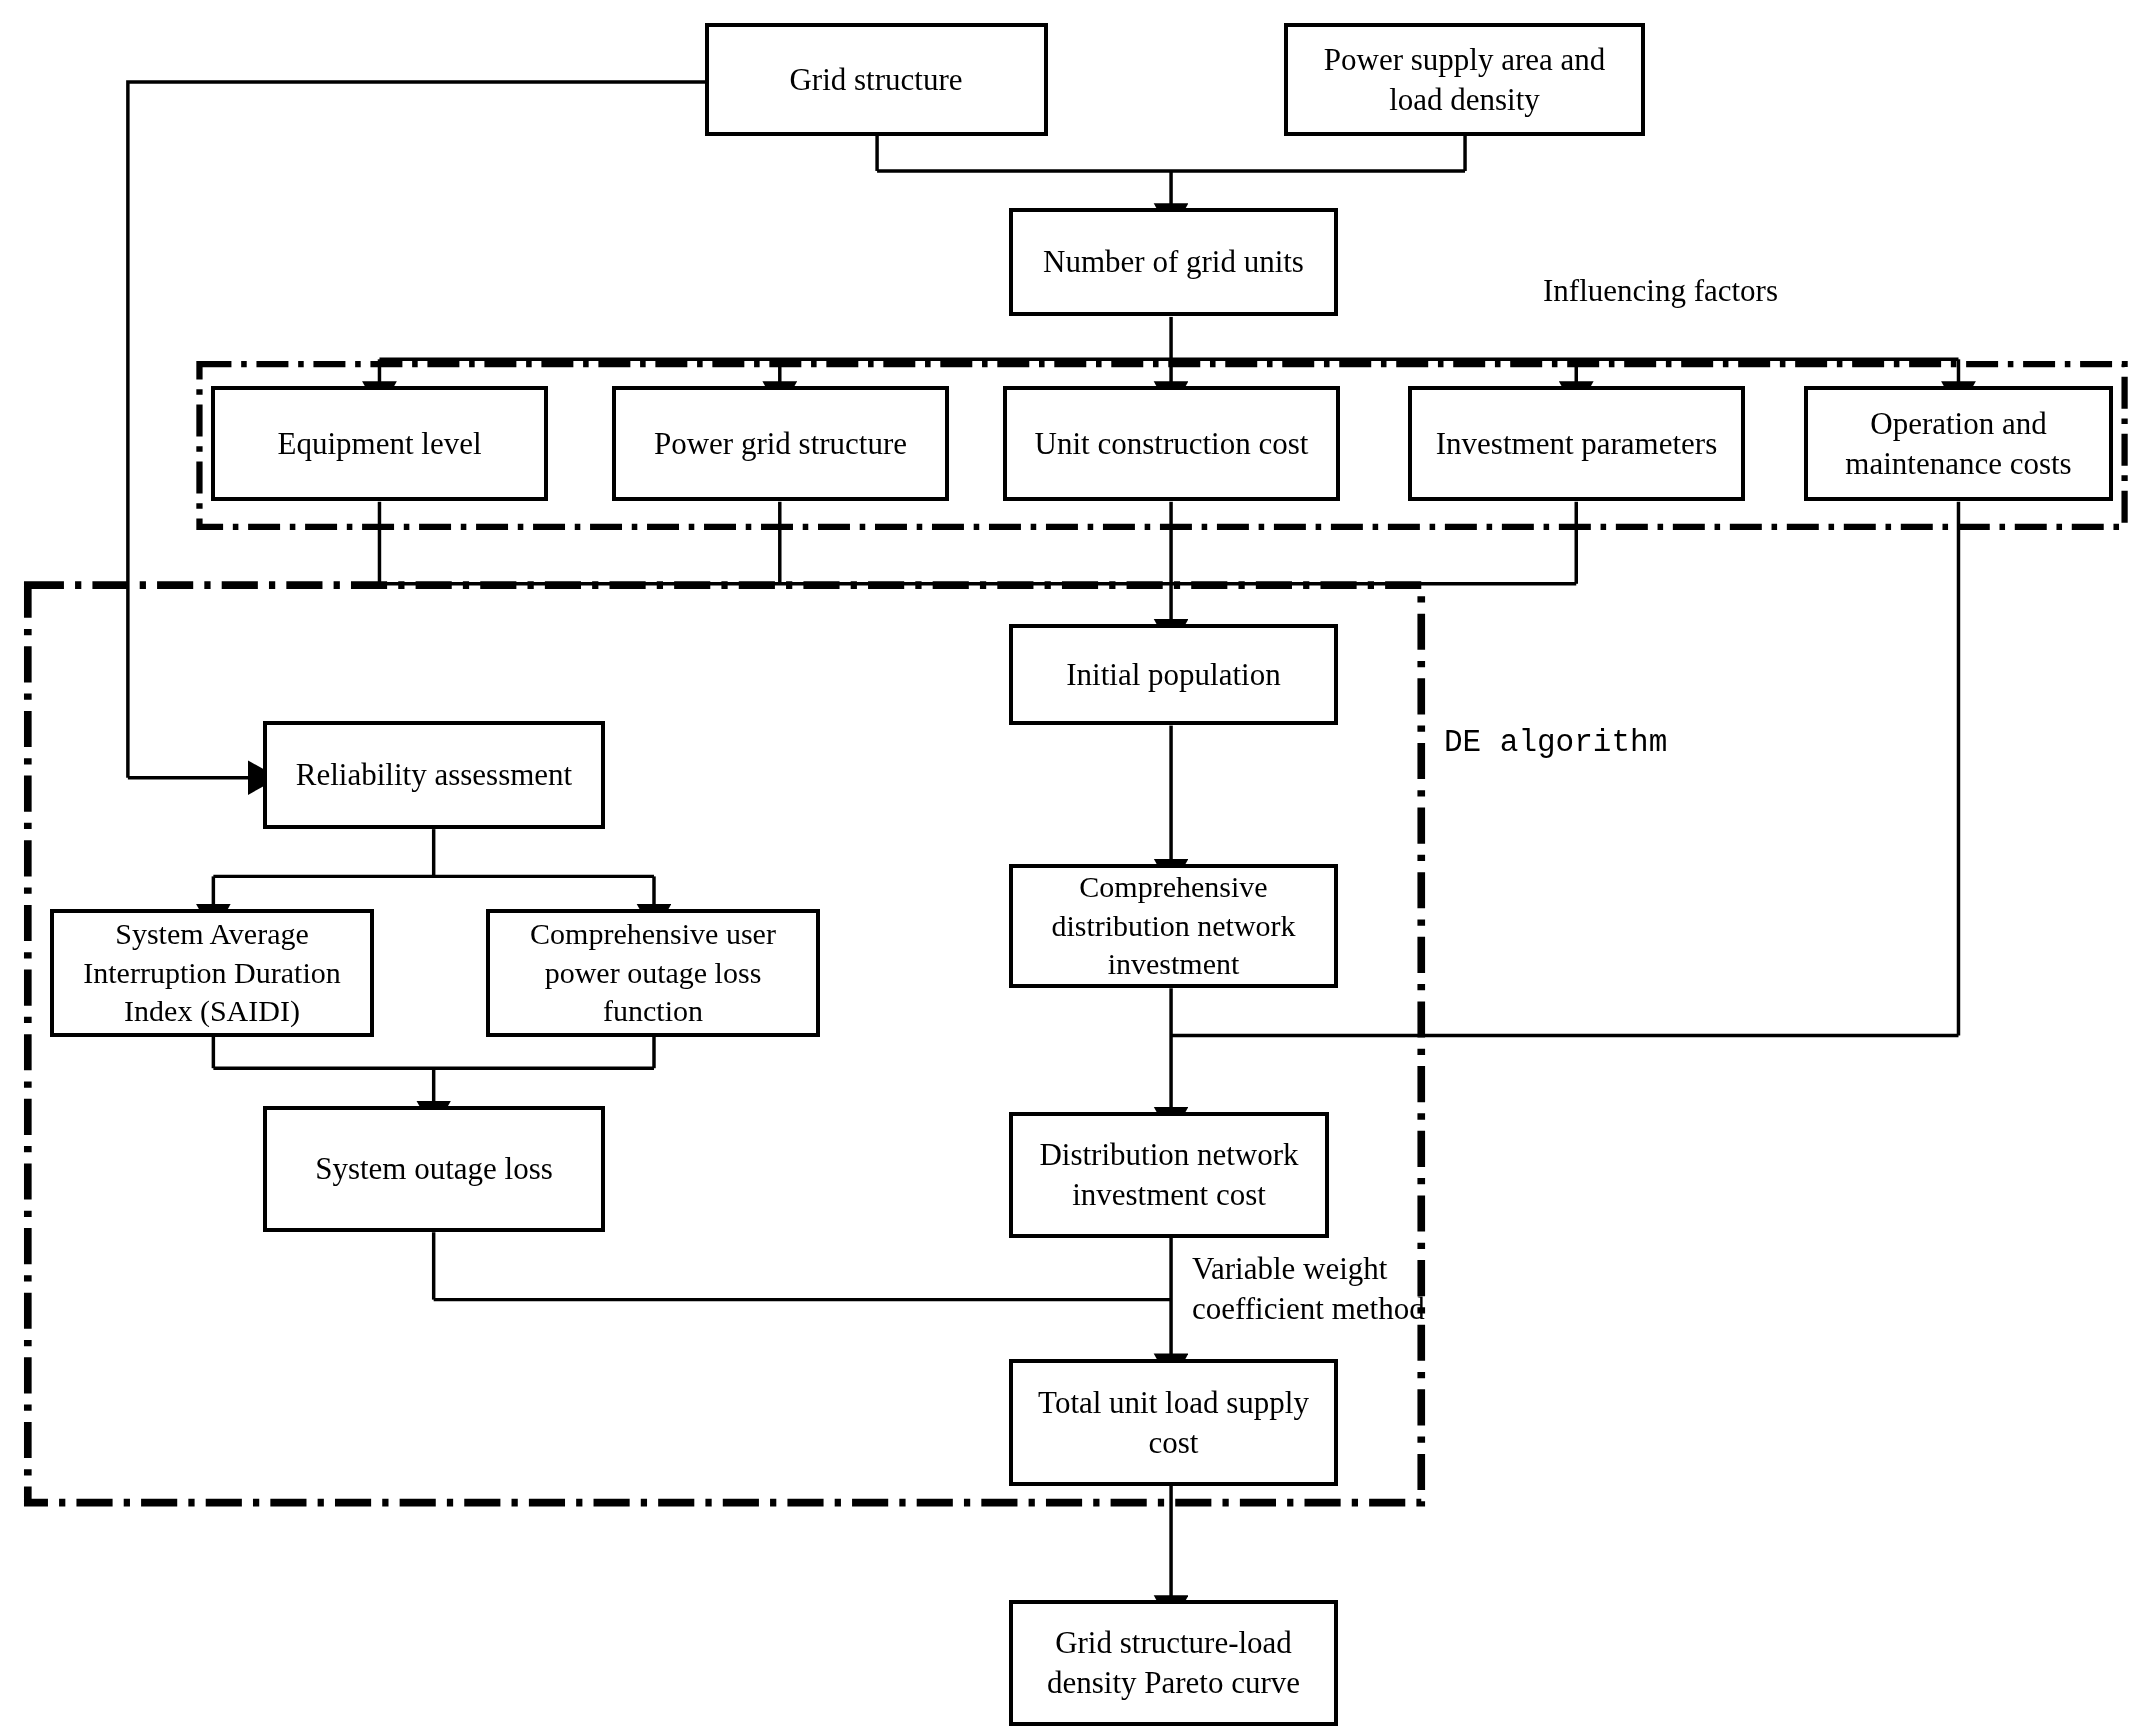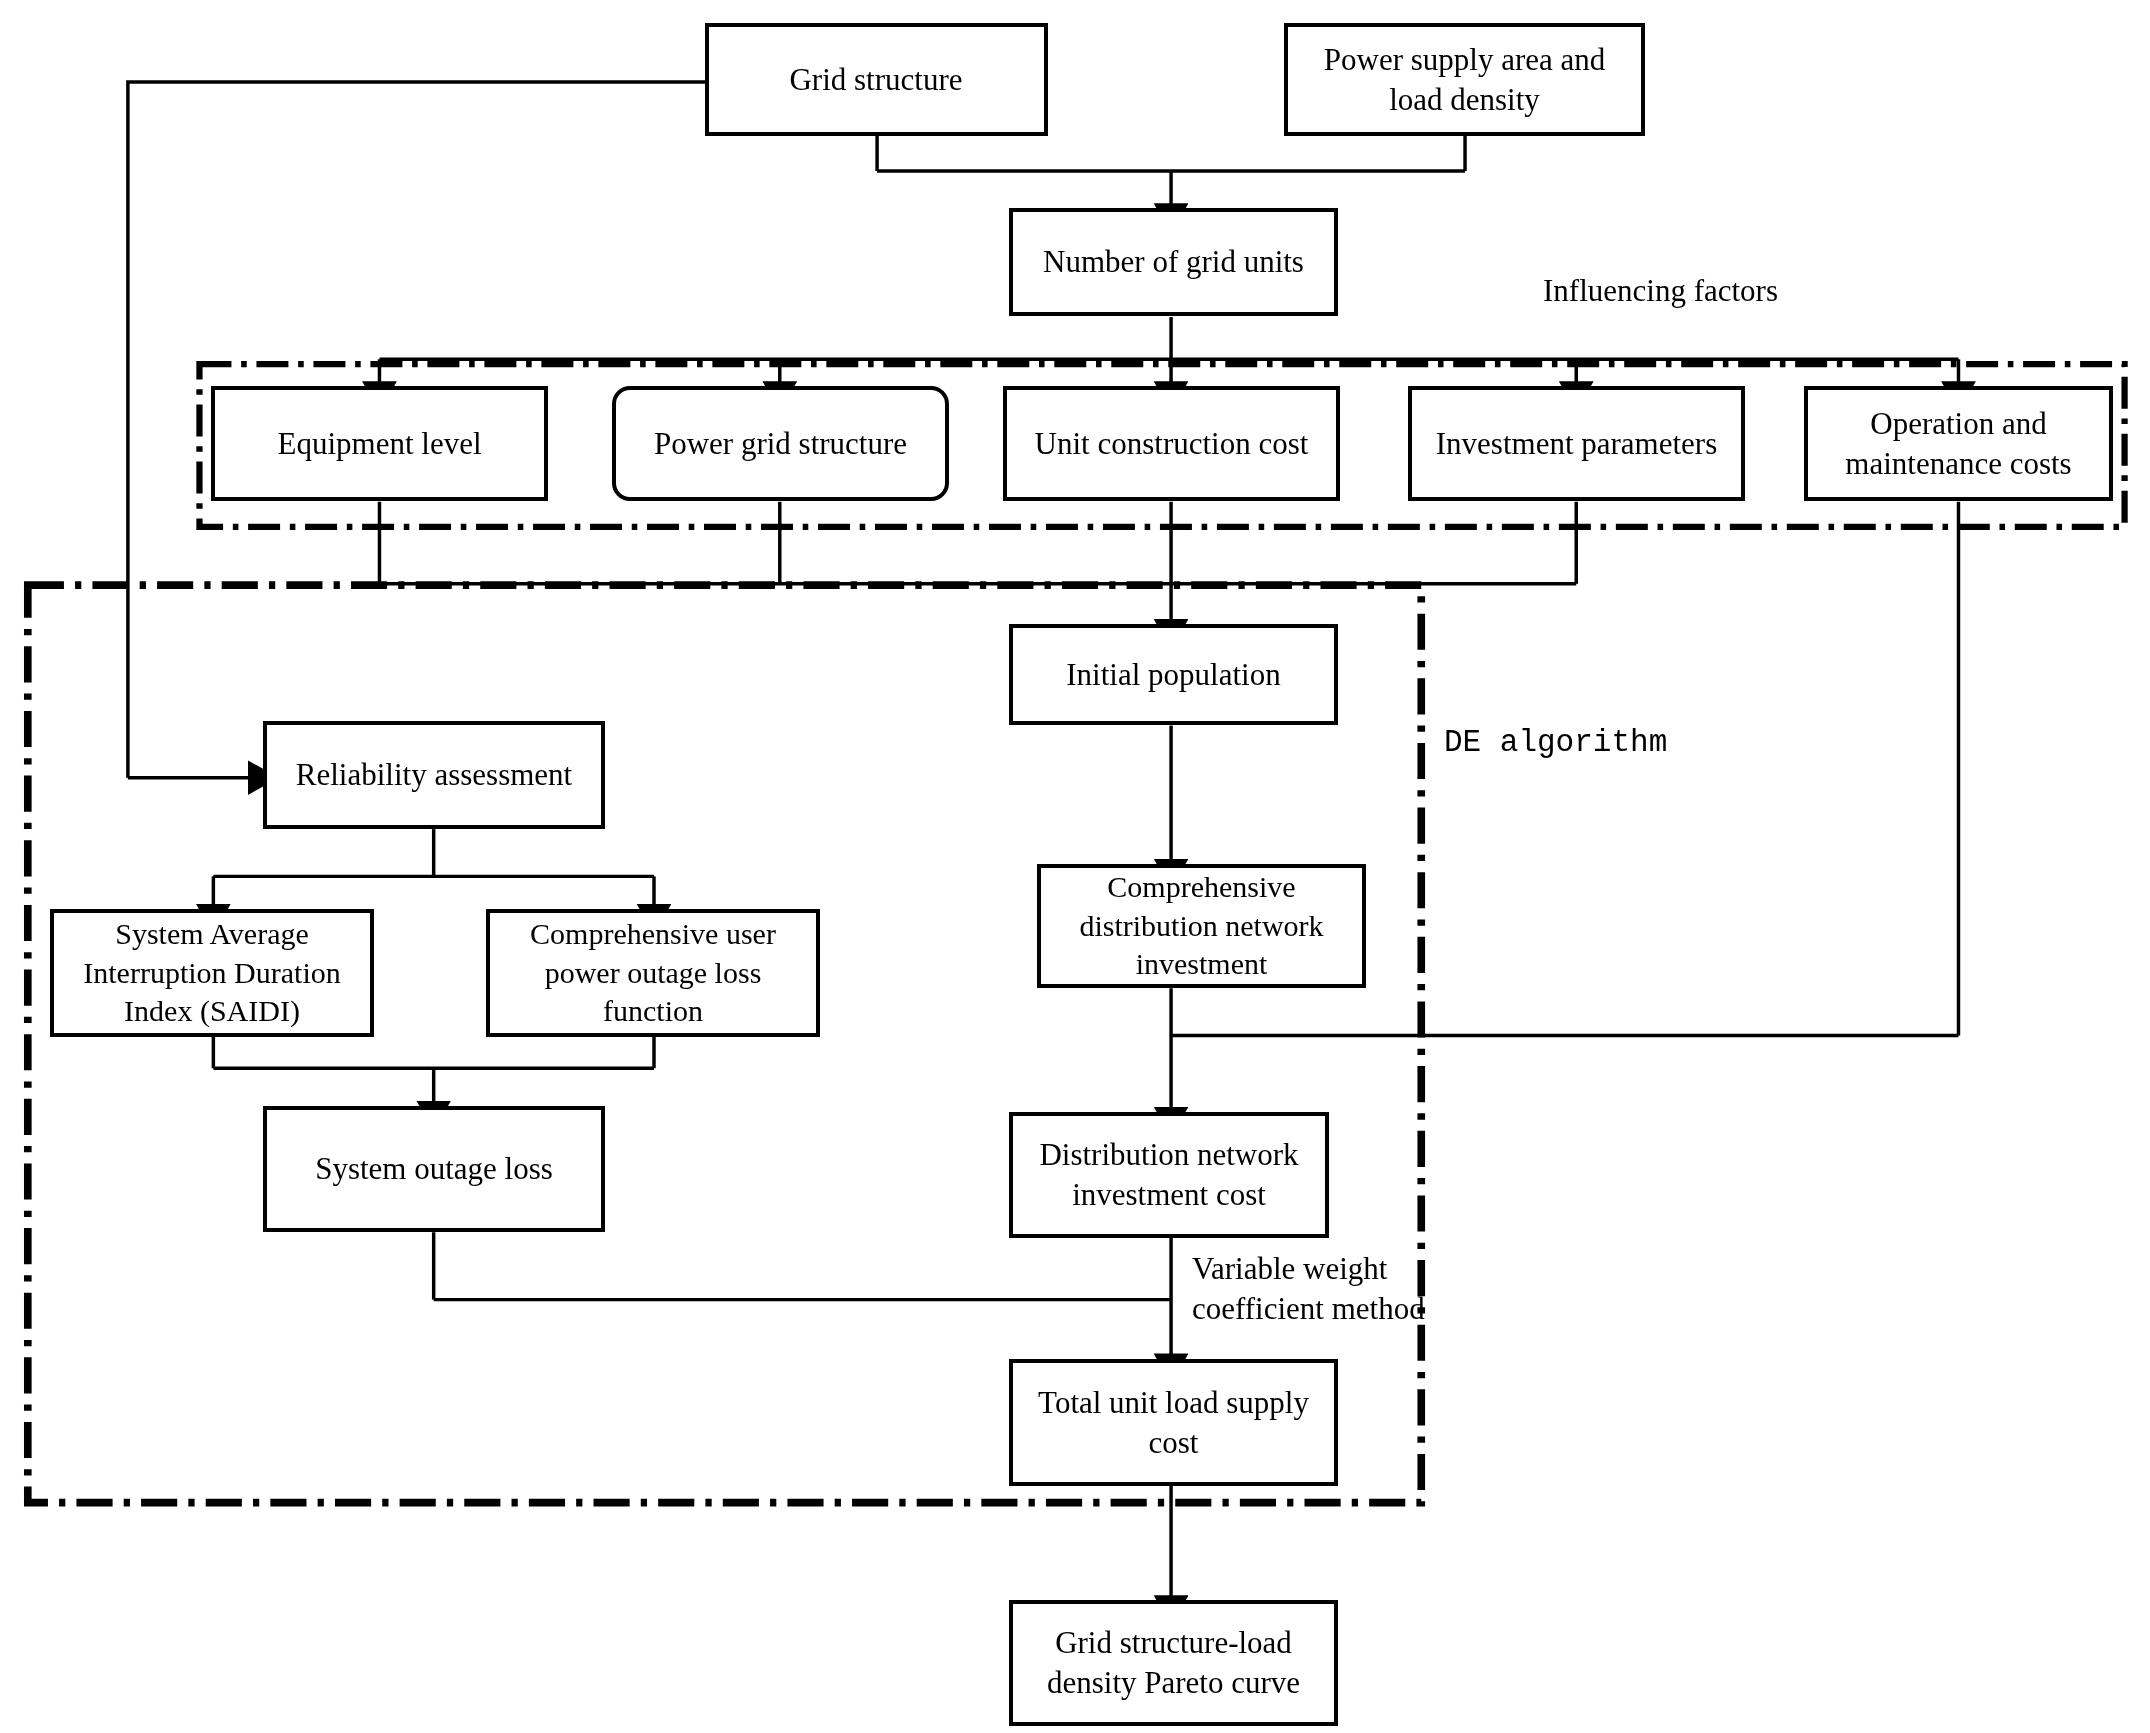--- a/index.html
+++ b/index.html
@@ -115,21 +115,21 @@
   </div>
 
   <div class="node f44" style="left:1009px;top:208px;width:329px;height:108px;">
     <span>Number of grid units</span>
   </div>
 
   <div class="node f44" style="left:211px;top:386px;width:337px;height:115px;">
     <span>Equipment level</span>
   </div>
 
-  <div class="node f44" style="left:612px;top:386px;width:337px;height:115px;border-radius:18px;">
+  <div class="node f44" style="left:612px;top:386px;width:337px;height:115px;">
     <span>Power grid structure</span>
   </div>
 
   <div class="node f44" style="left:1003px;top:386px;width:337px;height:115px;">
     <span>Unit construction cost</span>
   </div>
 
   <div class="node f44" style="left:1408px;top:386px;width:337px;height:115px;">
     <span>Investment parameters</span>
   </div>
@@ -156,21 +156,21 @@
   </div>
 
   <div class="node f44" style="left:263px;top:1106px;width:342px;height:126px;">
     <span>System outage loss</span>
   </div>
 
   <div class="node f44" style="left:1009px;top:624px;width:329px;height:101px;">
     <span>Initial population</span>
   </div>
 
-  <div class="node f43" style="left:1009px;top:864px;width:329px;height:124px;margin-left:28px;">
+  <div class="node f43" style="left:1009px;top:864px;width:329px;height:124px;">
     <span>Comprehensive
 distribution network
 investment</span>
   </div>
 
   <div class="node f44" style="left:1009px;top:1112px;width:320px;height:126px;">
     <span>Distribution network
 investment cost</span>
   </div>
 

